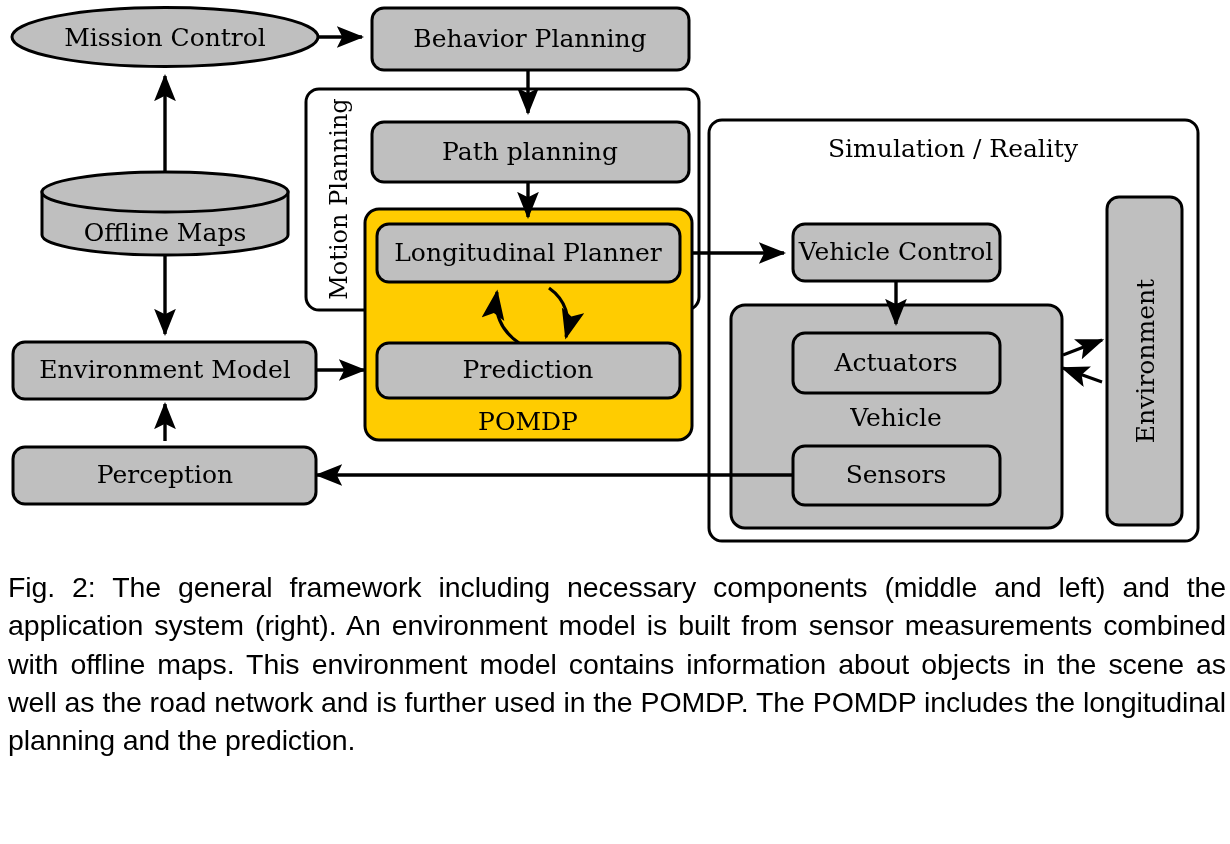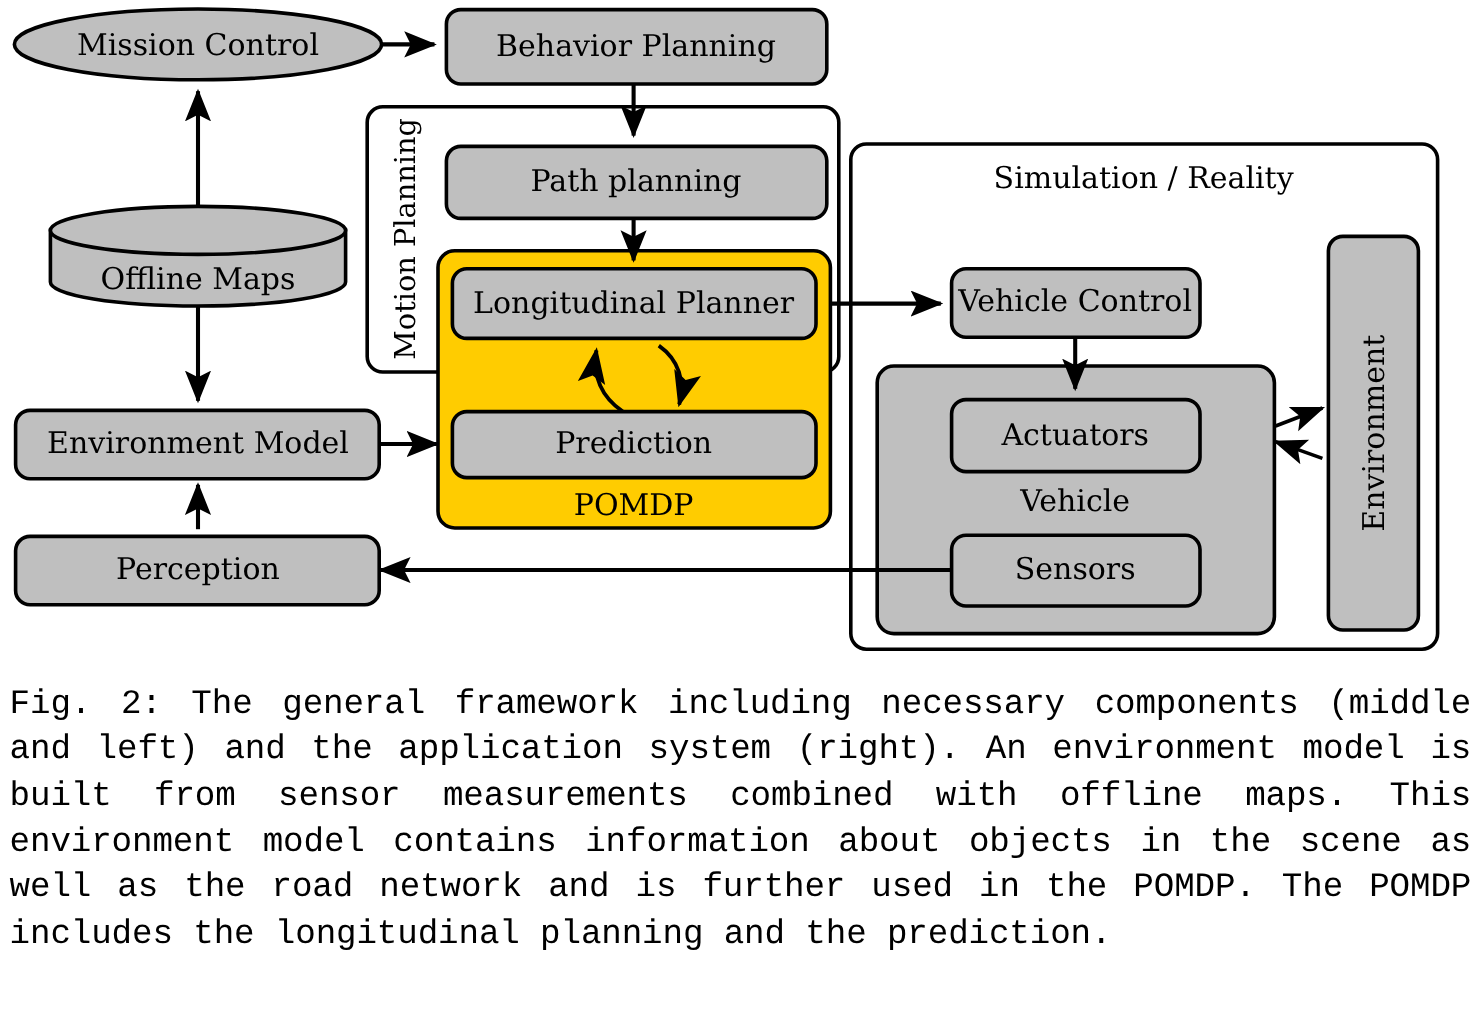--- a/index.html
+++ b/index.html
@@ -39,21 +39,21 @@
     font-family: "DejaVu Serif", "Liberation Serif", serif;
     font-size: 24px;
     fill: #000000;
     dominant-baseline: middle;
   }
   .caption {
     position: absolute;
     left: 8px;
     top: 568px;
     width: 1218px;
-    font-family: Liberation Mono, monospace;
+    font-family: Liberation Sans, sans-serif;
     font-size: 28.5px;
     line-height: 1.345;
     text-align: justify;
     text-justify: inter-word;
     color: #000000;
     letter-spacing: -0.1px;
   }
   .caption-inner { display: block; }
 </style>
 </head>

